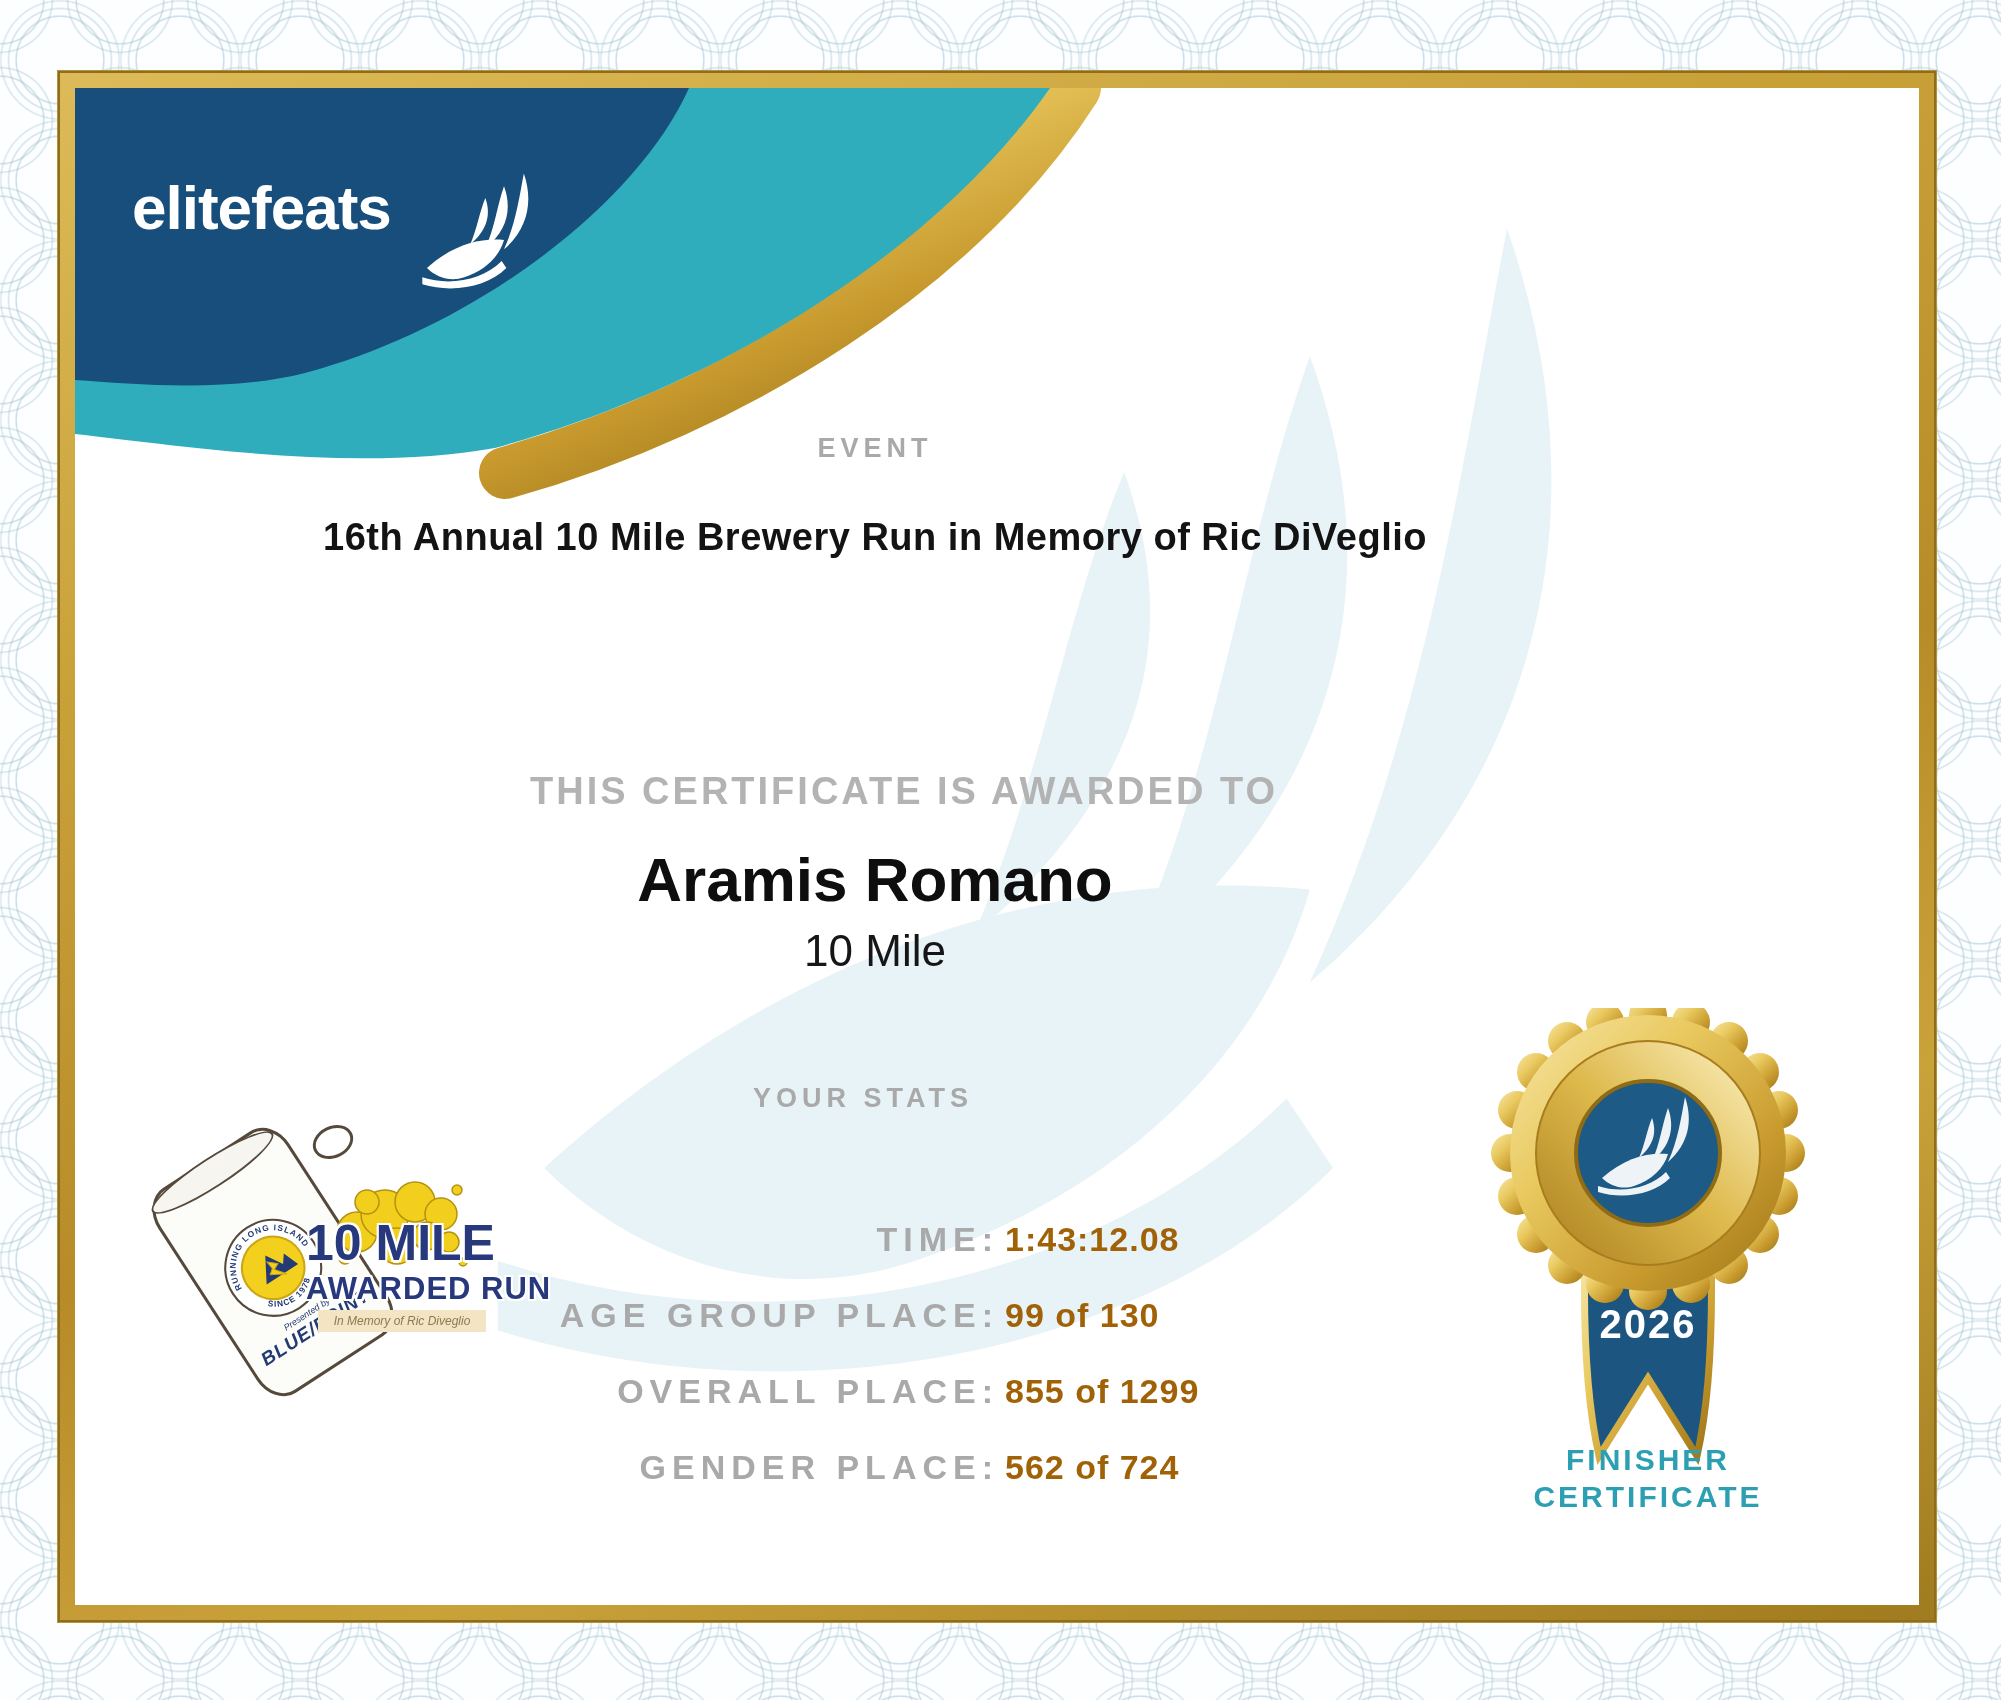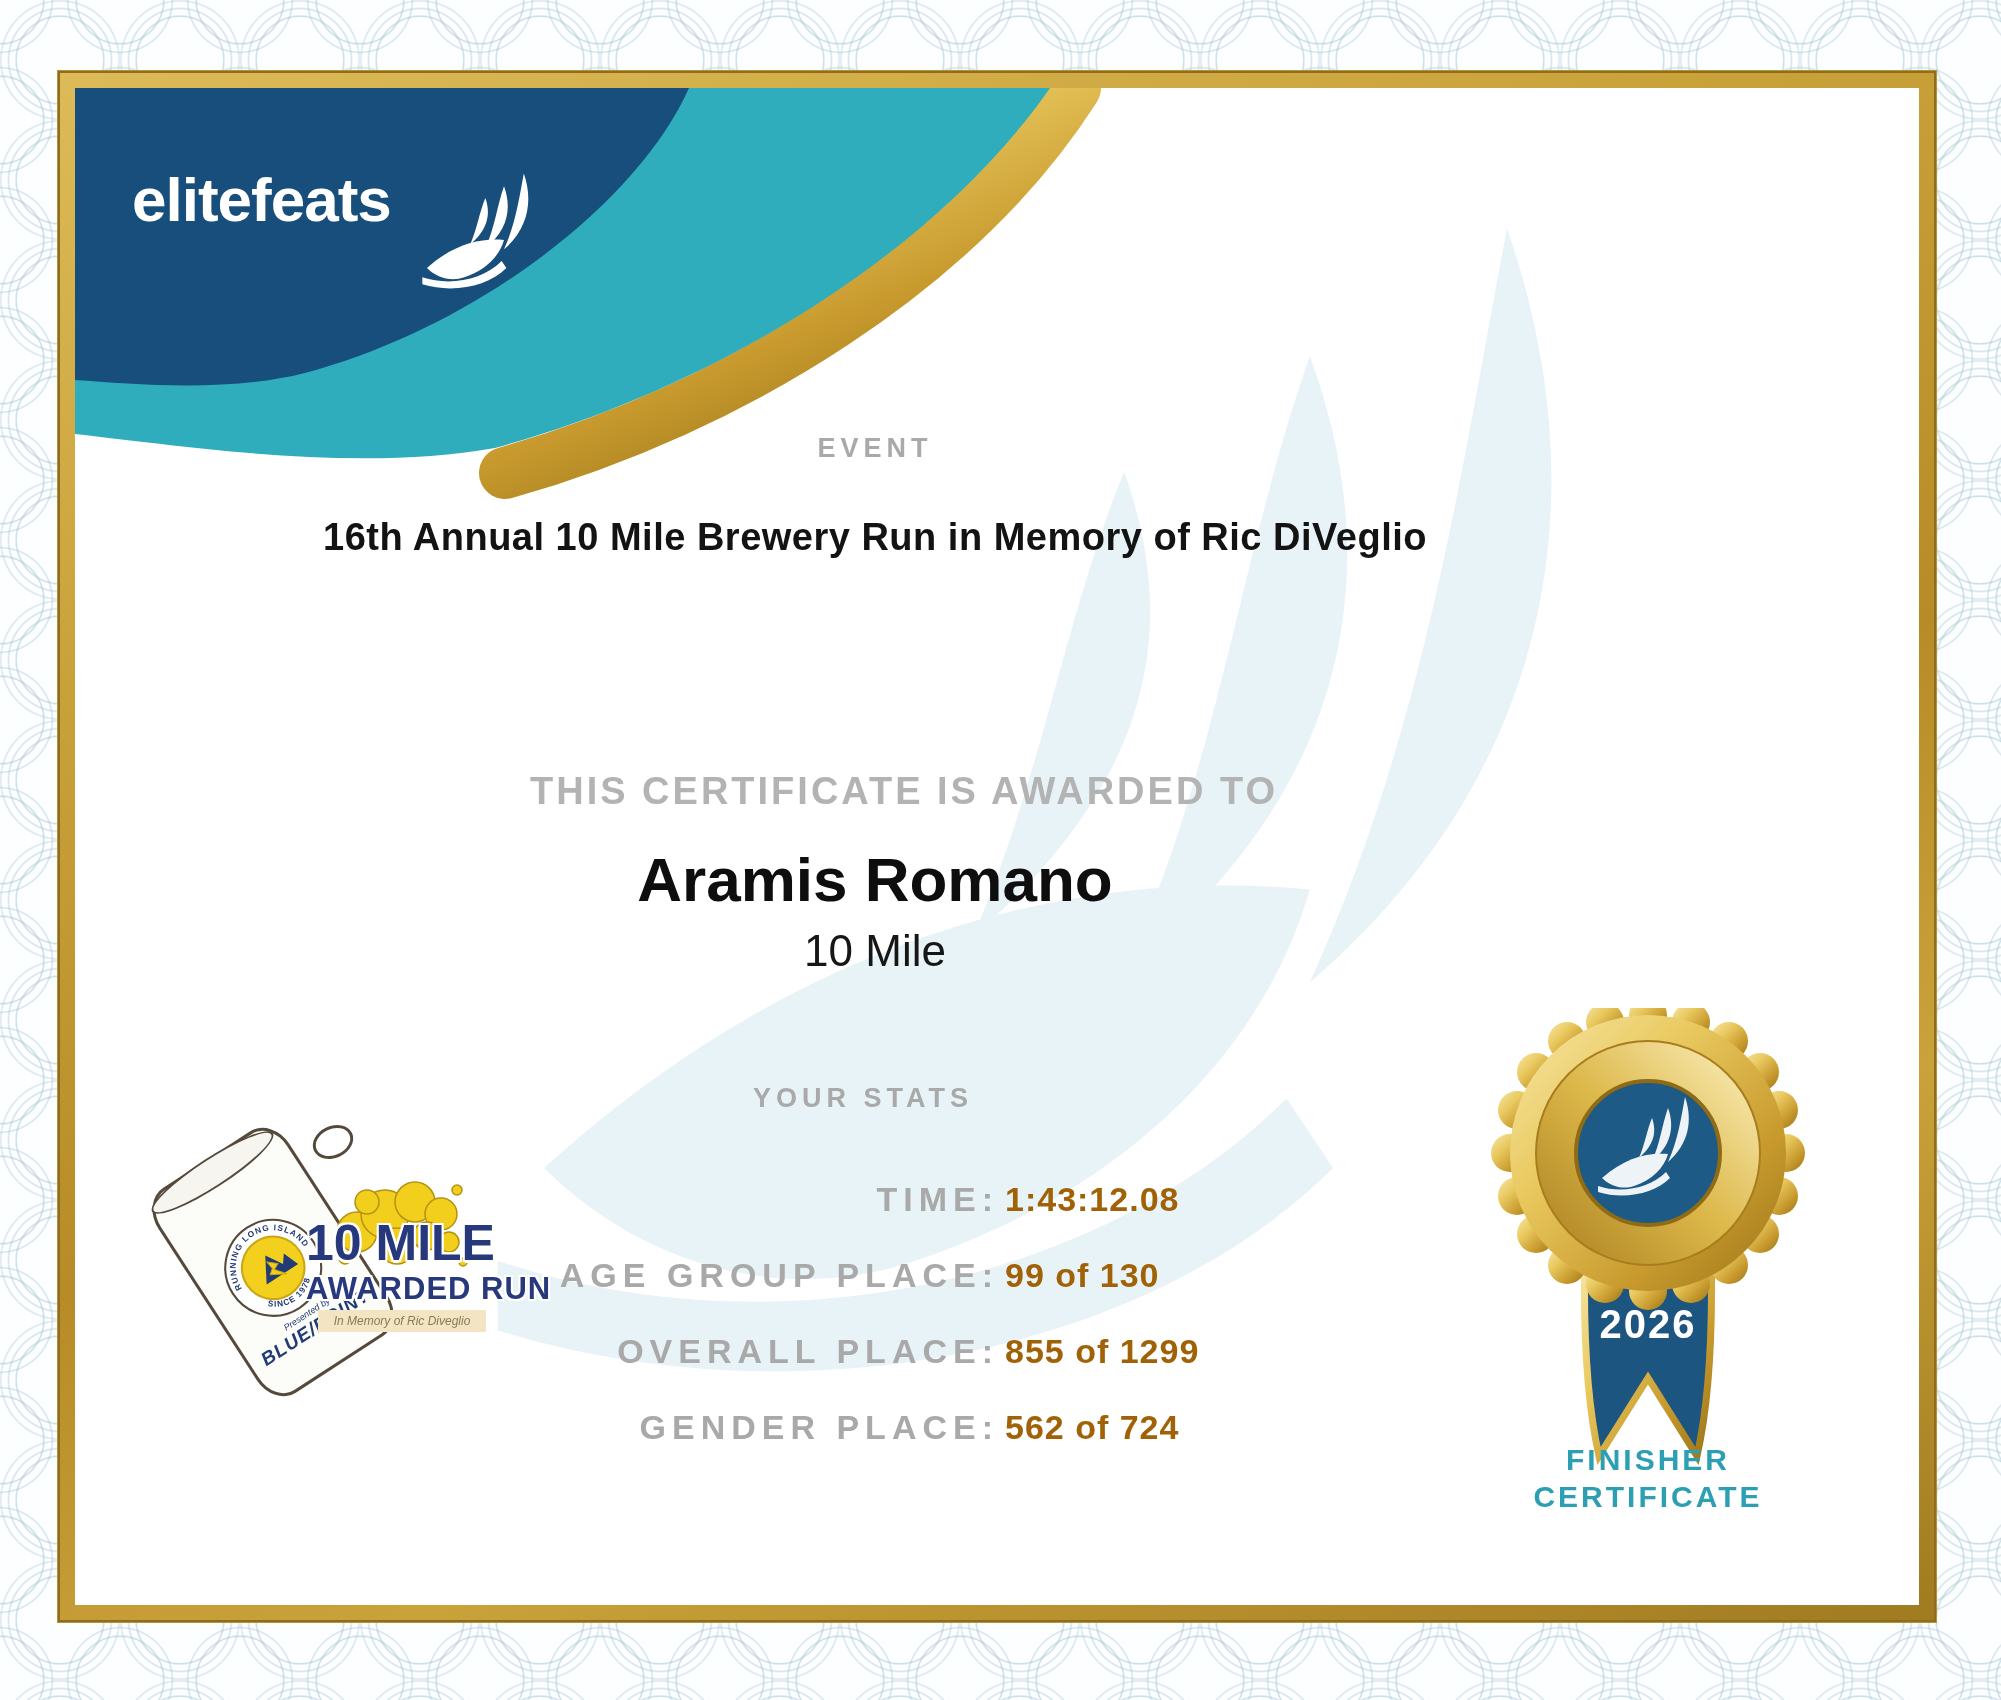--- a/index.html
+++ b/index.html
@@ -83,37 +83,37 @@
           <stop offset="0.35" stop-color="#e9c95f"></stop>
           <stop offset="0.7" stop-color="#c89a2e"></stop>
           <stop offset="1" stop-color="#9a7418"></stop>
         </linearGradient>
       </defs>
       <path d="M1000,0 C885,180 660,320 430,385" fill="none" stroke="url(#goldArc)" stroke-width="52" stroke-linecap="round"></path>
       <path fill="#2fadbd" d="M0,0 H975 C860,165 640,300 420,360 C280,385 110,358 0,346 Z"></path>
       <path fill="#174e7b" d="M0,0 H614 C563,115 400,240 230,285 C150,305 60,296 0,292 Z"></path>
     </svg>
 
-    <div class="abs ef-logo-text" style="left:57px;top:76px;">
+    <div class="abs ef-logo-text" style="left:57px;top:84px;">
       <span>elitefeats</span>
     </div>
     <svg class="abs" style="left:338px;top:66px;color:#ffffff;" width="140" height="165" viewBox="0 0 120 118">
       <use href="#wingfoot"></use>
     </svg>
 
     <div class="abs centered label-gray" style="top:345px;">EVENT</div>
     <div class="abs centered event-title" style="top:428px;">16th Annual 10 Mile Brewery Run in Memory of Ric DiVeglio</div>
 
     <div class="abs centered awarded" style="top:682px;">THIS CERTIFICATE IS AWARDED TO</div>
     <div class="abs centered runner-name" style="top:756px;">Aramis Romano</div>
     <div class="abs centered division" style="top:838px;">10 Mile</div>
 
     <div class="abs label-gray" style="left:588px;top:995px;width:400px;text-align:center;">YOUR STATS</div>
 
-    <div class="abs" style="left:0;top:1088px;width:1484px;height:300px;text-decoration:underline;">
+    <div class="abs" style="left:0;top:1128px;width:1484px;height:300px;text-decoration:underline;">
       <div class="stat-row" style="top:0;">
         <span class="stat-label">TIME</span>
         <span class="stat-value">1:43:12.08</span>
       </div>
       <div class="stat-row" style="top:76px;">
         <span class="stat-label">AGE GROUP PLACE</span>
         <span class="stat-value">99 of 130</span>
       </div>
       <div class="stat-row" style="top:152px;">
         <span class="stat-label">OVERALL PLACE</span>

